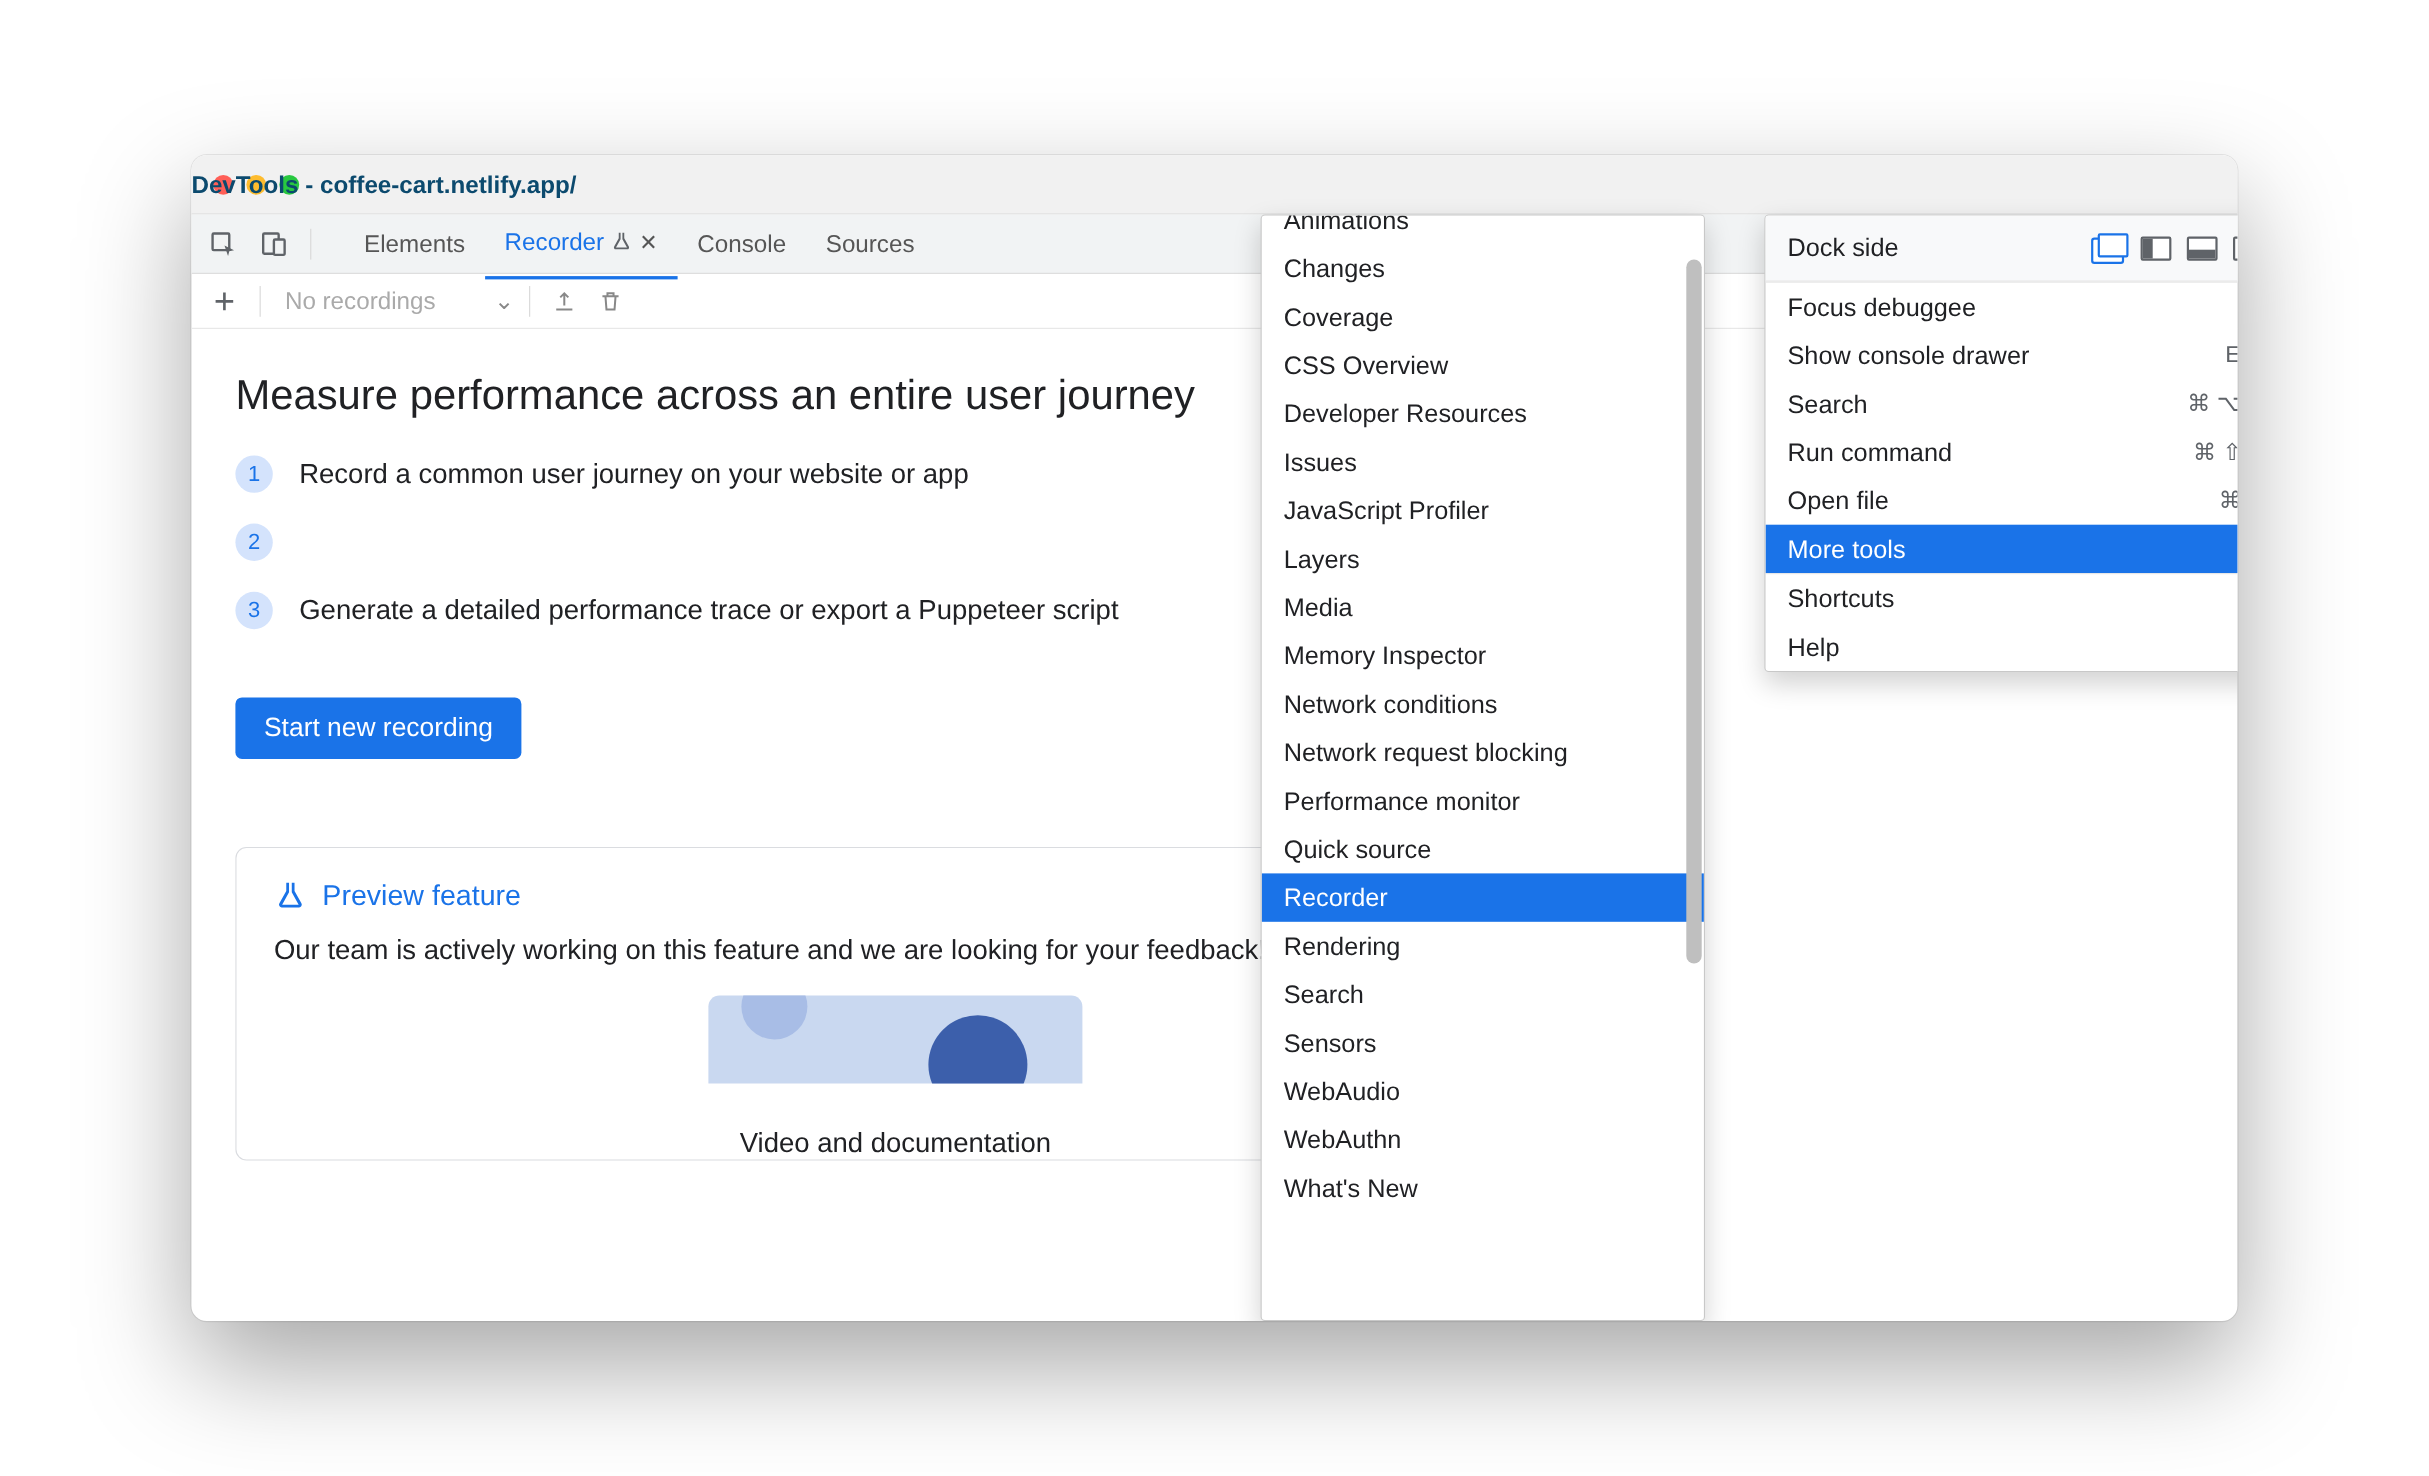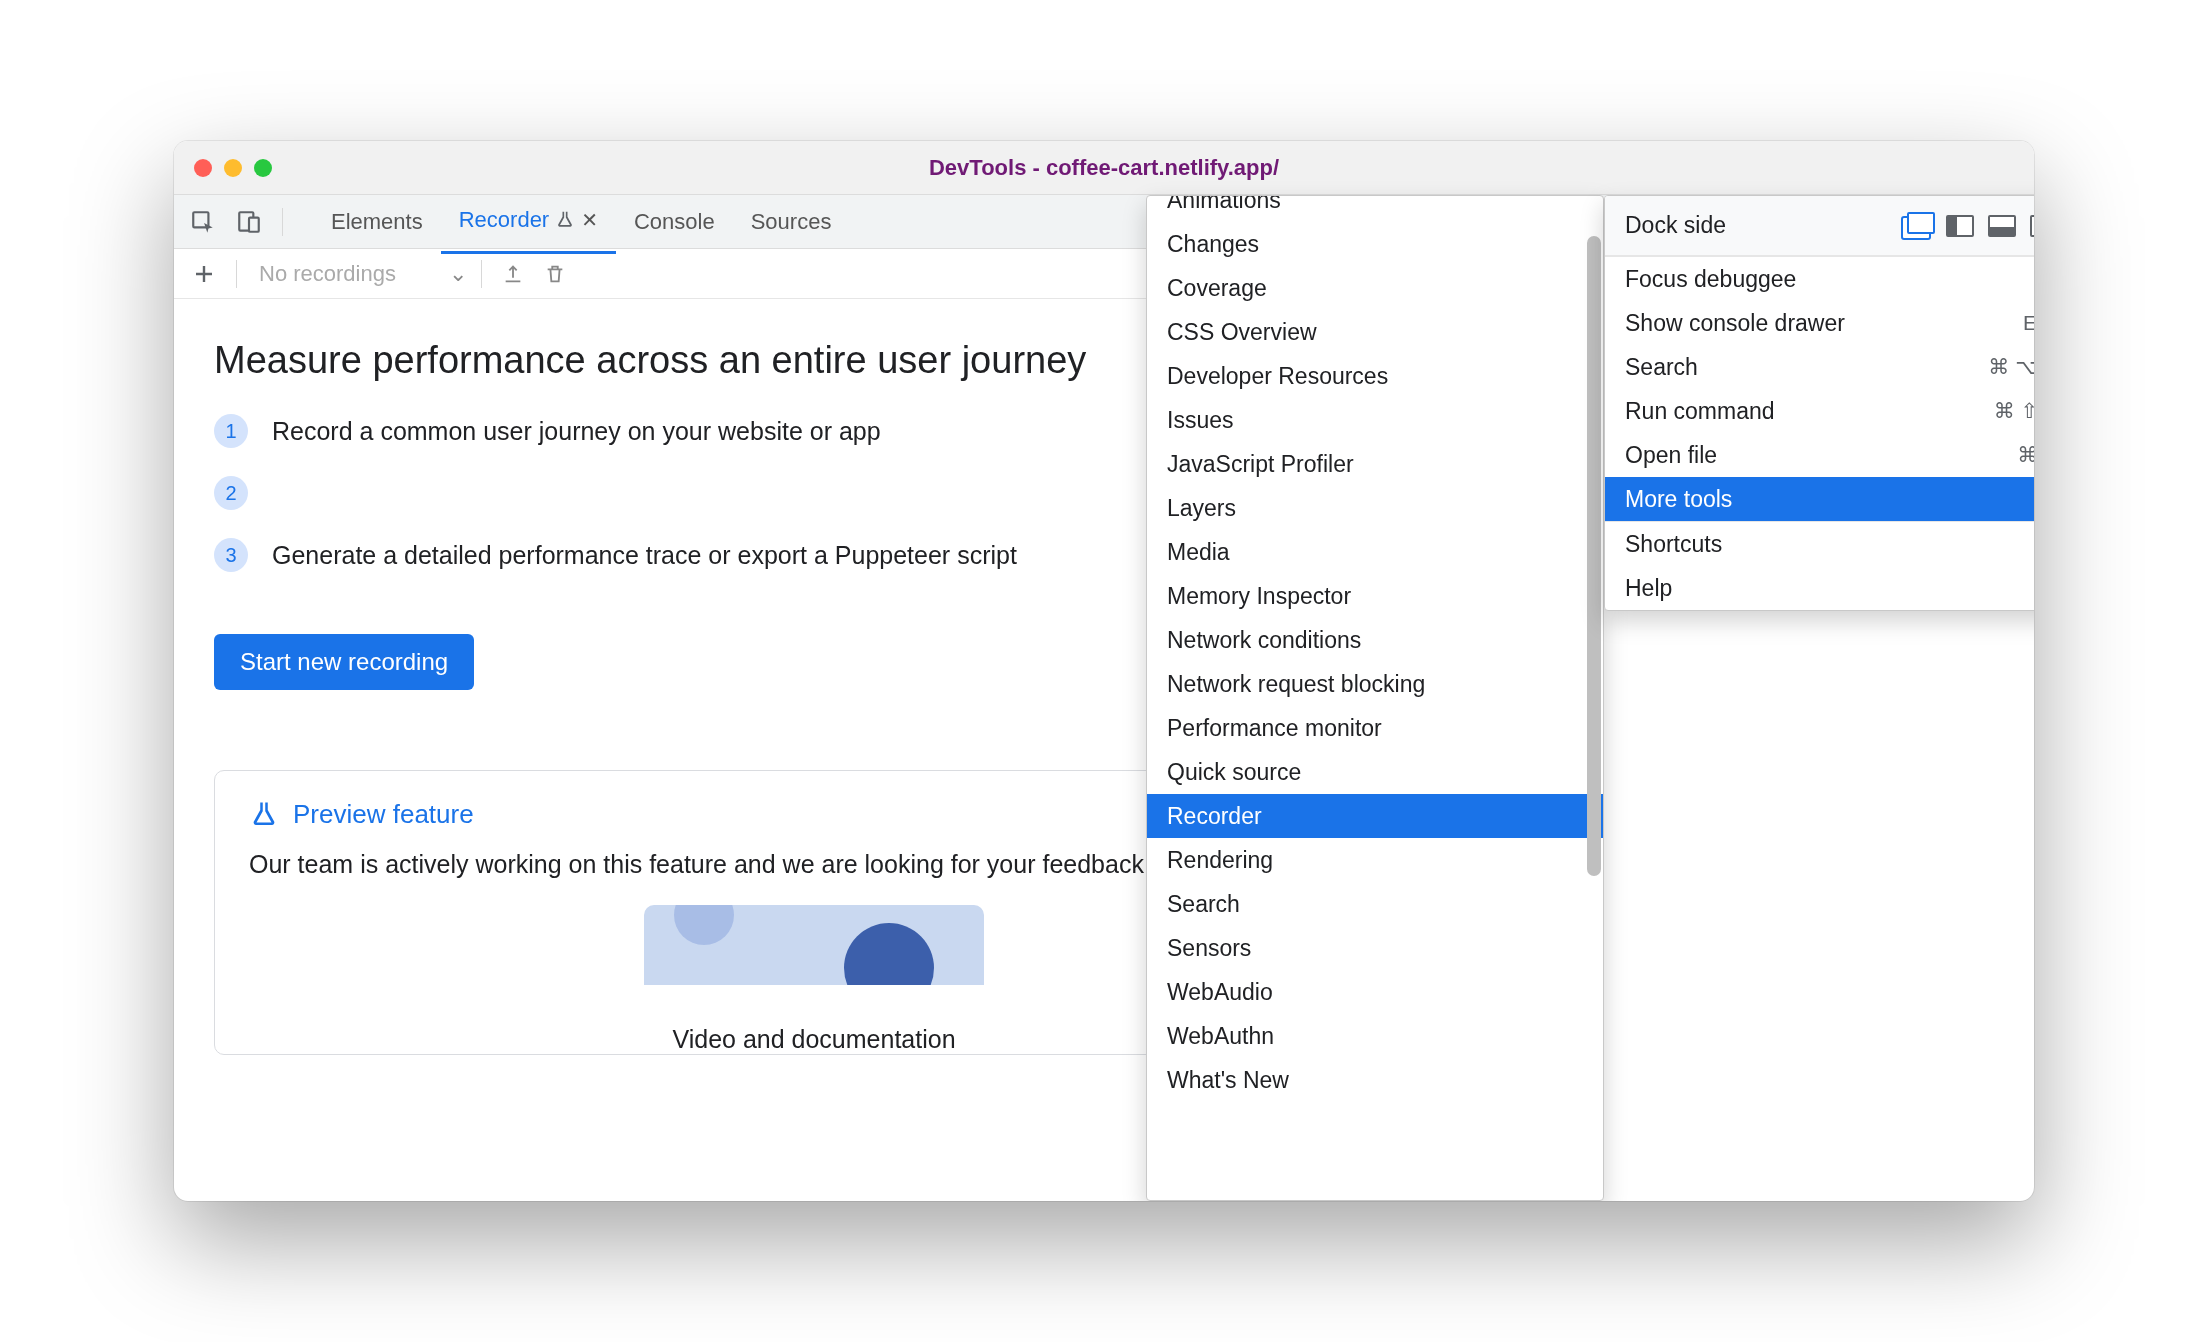--- a/index.html
+++ b/index.html
@@ -37,24 +37,23 @@
     gap: 12px;
     padding-left: 20px;
   }
   .dot { width: 18px; height: 18px; border-radius: 50%; }
   .dot.red { background: #ff5f57; }
   .dot.yellow { background: #febc2e; }
   .dot.green { background: #28c840; }
   .titlebar .title {
     position: absolute;
     left: 0; right: 0;
-    text-align: center;
     font-size: 22px;
     font-weight: 600;
-    color: #701a75;
+    color: #0c4a6e;
     pointer-events: none;
   }
   
   .tabstrip {
     height: 54px;
     background: #f1f3f4;
     border-bottom: 1px solid #dcdcdc;
     display: flex;
     align-items: center;
     padding: 0 10px;
@@ -256,21 +255,21 @@
     box-shadow: 0 10px 24px rgba(0,0,0,.18);
     border-radius: 4px;
     font-size: 23px;
     color: #202124;
     pointer-events: auto;
     overflow: hidden;
   }
   .menu.tools {
     top: 54px;
     left: 972px;
-    width: 458px;
+    width: 404px;
     height: 1006px;
   }
   .menu.tools .scroll {
     overflow: hidden;
     height: 100%;
     position: relative;
   }
   .menu .item {
     display: flex;
     align-items: center;

